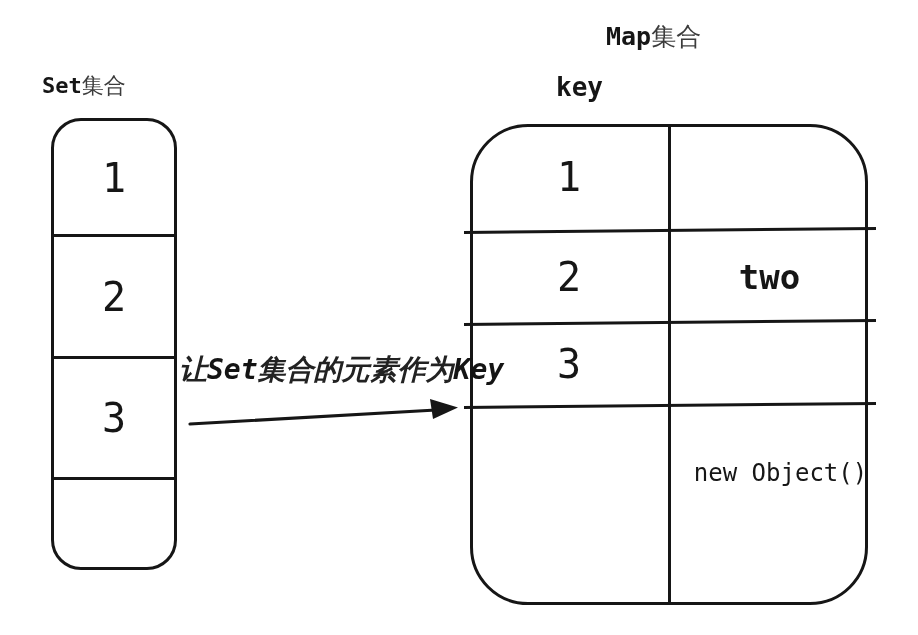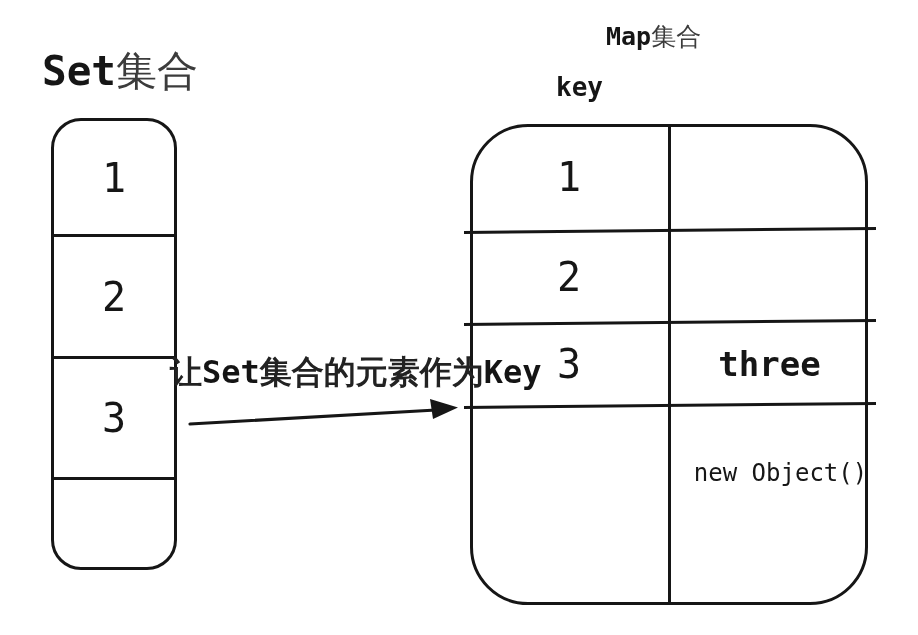--- a/index.html
+++ b/index.html
@@ -8,22 +8,22 @@
     background: #ffffff;
     font-family: "DejaVu Sans Mono", "Liberation Mono", monospace;
     color: #161616;
     overflow: hidden;
   }
   .canvas { position: relative; width: 918px; height: 635px; background: #ffffff; }
   .abs { position: absolute; }
 
   
   .set-title {
-    left: 42px; top: 44px;
-    font-size: 41px; font-weight: 700;
+    left: 42px; top: 71px;
+    font-size: 22px; font-weight: 700;
     white-space: nowrap;
   }
   .map-title {
     left: 606px; top: 20px;
     font-size: 25px; font-weight: 700;
     white-space: nowrap;
     text-align: center;
   }
   .cjk {
     font-family: "DejaVu Serif", "Liberation Serif", serif;
@@ -86,25 +86,26 @@
   .row2 { top: 324px; height: 80px; }
   .row3 { top: 407px; height: 198px; padding-left: 22px; }
   .map-cell.obj {
     align-items: flex-start; padding-top: 52px;
     font-size: 24px; font-weight: 500;
     white-space: nowrap;
   }
 
   
   .arrow-label {
-    left: 170px; top: 351px;
-    font-size: 32px; font-weight: 600;
+    left: 179px; top: 351px;
+    font-size: 28px; font-weight: 600;
     font-family: "DejaVu Serif", "Liberation Serif", serif;
     color: #222222;
     white-space: nowrap;
+    font-style: italic;
   }
   .arrow-label .latin-strong {
     font-family: "DejaVu Sans Mono", "Liberation Mono", monospace;
     font-weight: 700; color: #141414;
   }
   .arrow-svg { left: 0; top: 0; width: 918px; height: 635px; pointer-events: none; }
 </style>
 </head>
 <body>
 
@@ -128,23 +129,23 @@
 
   <div class="abs map-box"></div>
   <div class="abs map-vdivider"></div>
   <div class="abs map-hdivider d0"></div>
   <div class="abs map-hdivider d1"></div>
   <div class="abs map-hdivider d2"></div>
 
   <div class="abs map-cell key-col row0">1</div>
 
   <div class="abs map-cell key-col row1">2</div>
+  <div class="abs map-cell value-col row1">two</div>
 
   <div class="abs map-cell key-col row2">3</div>
-  <div class="abs map-cell value-col row2">three</div>
 
   <div class="abs map-cell key-col row3"></div>
   <div class="abs map-cell value-col row3 obj">new Object()</div>
 
   <div class="abs arrow-label">
     <span>让</span><span class="latin-strong">Set</span><span>集合的元素作为</span><span class="latin-strong">Key</span>
   </div>
 
   <svg class="abs arrow-svg" viewBox="0 0 918 635" xmlns="http://www.w3.org/2000/svg">
     <line x1="190" y1="424" x2="436" y2="410" stroke="#161616" stroke-width="3.2" stroke-linecap="round"></line>

